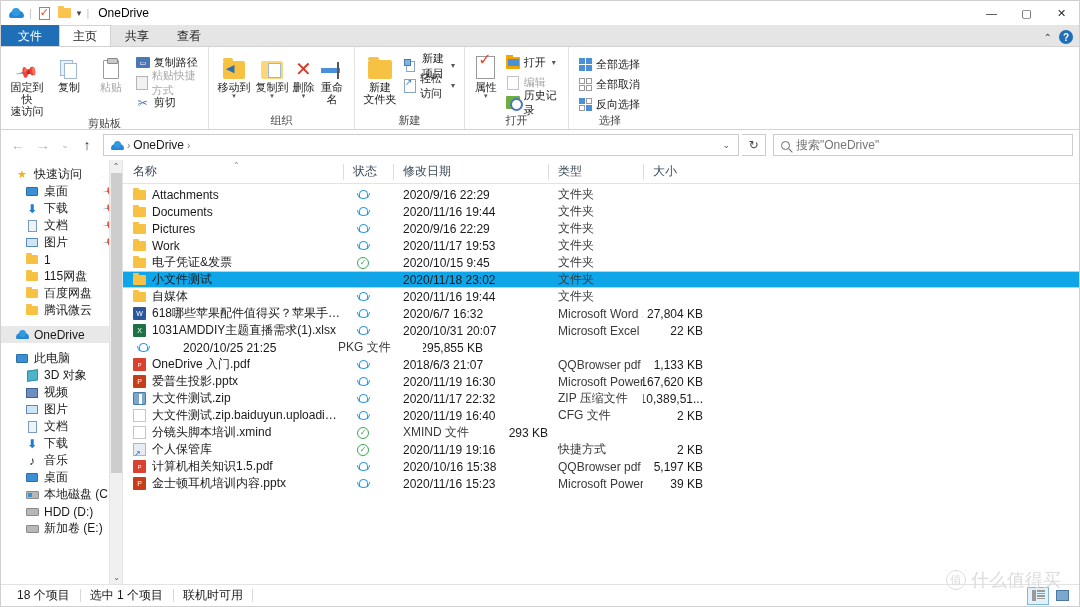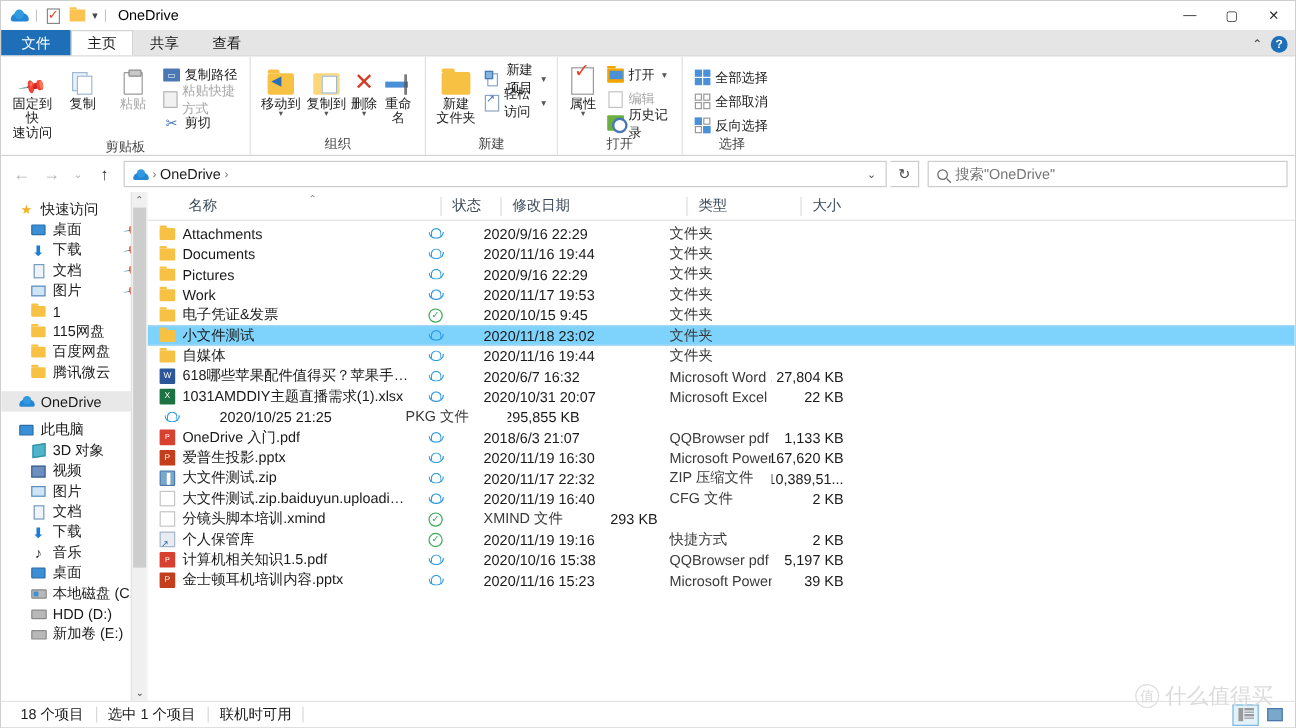--- a/index.html
+++ b/index.html
@@ -212,31 +212,31 @@
 
   
   .listpane { flex:1; display:flex; flex-direction:column; min-width:0; border-left:1px solid #e3e3e3;}
   .colhead {
     height:24px; display:flex; align-items:center; font-size:12px; color:#3b4a5a;
     border-bottom:1px solid #e3e3e3; background:#fff; position:relative;
   }
   .ch { padding-left:10px; position:relative; height:24px; display:flex; align-items:center;}
   .ch + .ch::before { content:""; position:absolute; left:0; top:4px; bottom:4px; width:1px; background:#dddddd; }
   .ch .sortarrow { position:absolute; left:50%; top:1px; font-size:8px; color:#888; }
-  .c-name { width:220px;margin-left:24px; }
+  .c-name { width:220px; }
   .c-status { width:50px; }
   .c-date { width:155px; }
   .c-type { width:95px; }
   .c-size { width:70px; justify-content:flex-end; padding-right:10px; padding-left:10px;}
 
   .rows { flex:1; overflow:hidden; background:#fff; padding-top:2px;}
   .row {
     height:17px; display:flex; align-items:center; font-size:12px; color:#1a1a1a;
   }
-  .row.sel { background:#7dd3fc; border-top:1px solid #a8d4f5; border-bottom:1px solid #a8d4f5; height:17px;}
+  .row.sel { background:#0ea5e9; border-top:1px solid #a8d4f5; border-bottom:1px solid #a8d4f5; height:17px;}
   .cell { display:flex; align-items:center; height:17px; overflow:hidden; white-space:nowrap;}
   .cell.name { width:220px; padding-left:10px; gap:6px; }
   .cell.status { width:50px; justify-content:flex-start; padding-left:14px;}
   .cell.date { width:155px; padding-left:10px; color:#1a1a1a;}
   .cell.type { width:95px; padding-left:10px; color:#3a3a3a;}
   .cell.size { width:70px; justify-content:flex-end; padding-right:10px; color:#1a1a1a;}
   .nm { overflow:hidden; text-overflow:ellipsis; }
 
   
   .fi { width:13px; height:13px; flex:0 0 13px; position:relative; }

